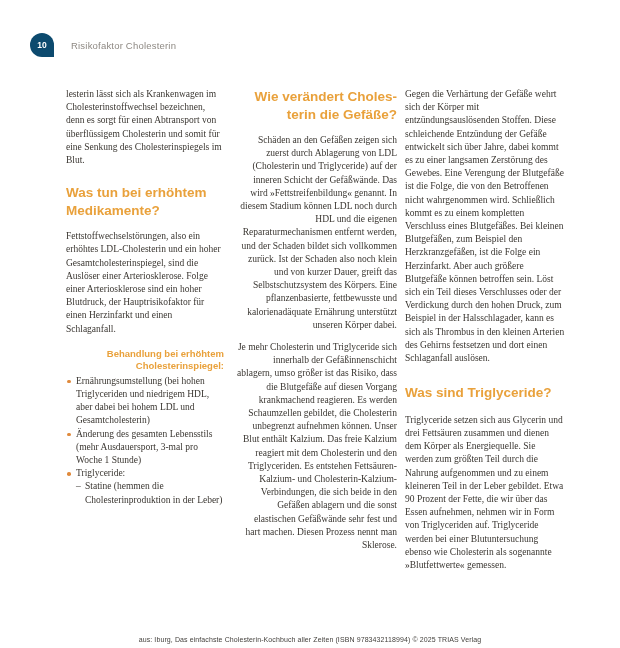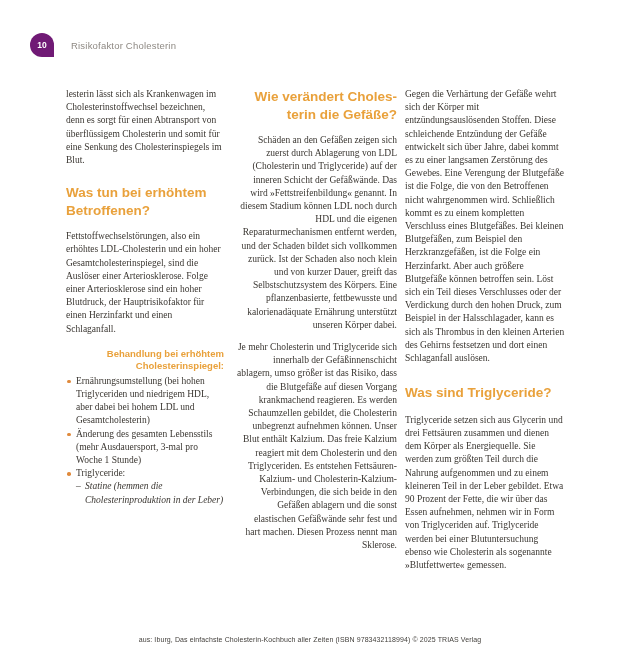--- a/index.html
+++ b/index.html
@@ -10,21 +10,21 @@
     background: #ffffff;
     font-family: "Liberation Serif", serif;
     color: #3a3631;
     overflow: hidden;
   }
   
   .header { position: absolute; left: 0; top: 0; width: 100%; height: 70px; }
   .badge {
     position: absolute; left: 30px; top: 33px;
     width: 24px; height: 24px;
-    background: #701a75;
+    background: #0c4a6e;
     border-radius: 50% 50% 0 50%;
     display: flex; align-items: center; justify-content: center;
   }
   .badge span {
     color: #ffffff; font-family: "Liberation Sans", sans-serif;
     font-size: 8.5px; font-weight: bold;
   }
   .header-title {
     position: absolute; left: 71px; top: 40px;
     font-family: "Liberation Sans", sans-serif;
@@ -58,21 +58,21 @@
     margin: 12px 0 3px 0 !important;
     text-align: right;
   }
   .bullet-list { margin: 0; }
   .bullet-row { position: relative; padding-left: 10px; }
   .bullet-row::before {
     content: ""; position: absolute; left: 1px; top: 5px;
     width: 3.5px; height: 3.5px; border-radius: 50%;
     background: #e08a3c;
   }
-  .sub-list { margin: 0; font-style: italic; }
+  .sub-list { margin: 0; }
   .sub-row { position: relative; padding-left: 9px; margin-left: 10px; }
   .sub-row::before {
     content: "\2013"; position: absolute; left: 0; top: 0;
     color: #3a3631;
   }
   
   .footer {
     position: absolute; left: 0; bottom: 5px; width: 100%;
     text-align: center;
     font-family: "Liberation Sans", sans-serif;
@@ -86,21 +86,21 @@
 
   <div class="header">
     <div class="badge">
       <span>10</span>
     </div>
     <div class="header-title">Risikofaktor Cholesterin</div>
   </div>
 
   <div class="col col1">
     <p>lesterin lässt sich als Krankenwagen im Cholesterinstoffwechsel bezeichnen, denn es sorgt für einen Abtransport von überflüssigem Cholesterin und somit für eine Senkung des Cholesterinspiegels im Blut.</p>
-    <h2>Was tun bei erhöhtem Betroffenen?</h2>
+    <h2>Was tun bei erhöhtem Medikamente?</h2>
     <p>Fettstoffwechselstörungen, also ein erhöhtes LDL-Cholesterin und ein hoher Gesamtcholesterinspiegel, sind die Auslöser einer Arteriosklerose. Folge einer Arteriosklerose sind ein hoher Blutdruck, der Hauptrisikofaktor für einen Herzinfarkt und einen Schlaganfall.</p>
     <p class="treatment-heading">Behandlung bei erhöhtem Cholesterinspiegel:</p>
     <div class="bullet-list">
       <div class="bullet-row">
         <span>Ernährungsumstellung (bei hohen Triglyceriden und niedrigem HDL, aber dabei bei hohem LDL und Gesamtcholesterin)</span>
       </div>
       <div class="bullet-row">
         <span>Änderung des gesamten Lebensstils (mehr Ausdauersport, 3-mal pro Woche 1 Stunde)</span>
       </div>
       <div class="bullet-row">

